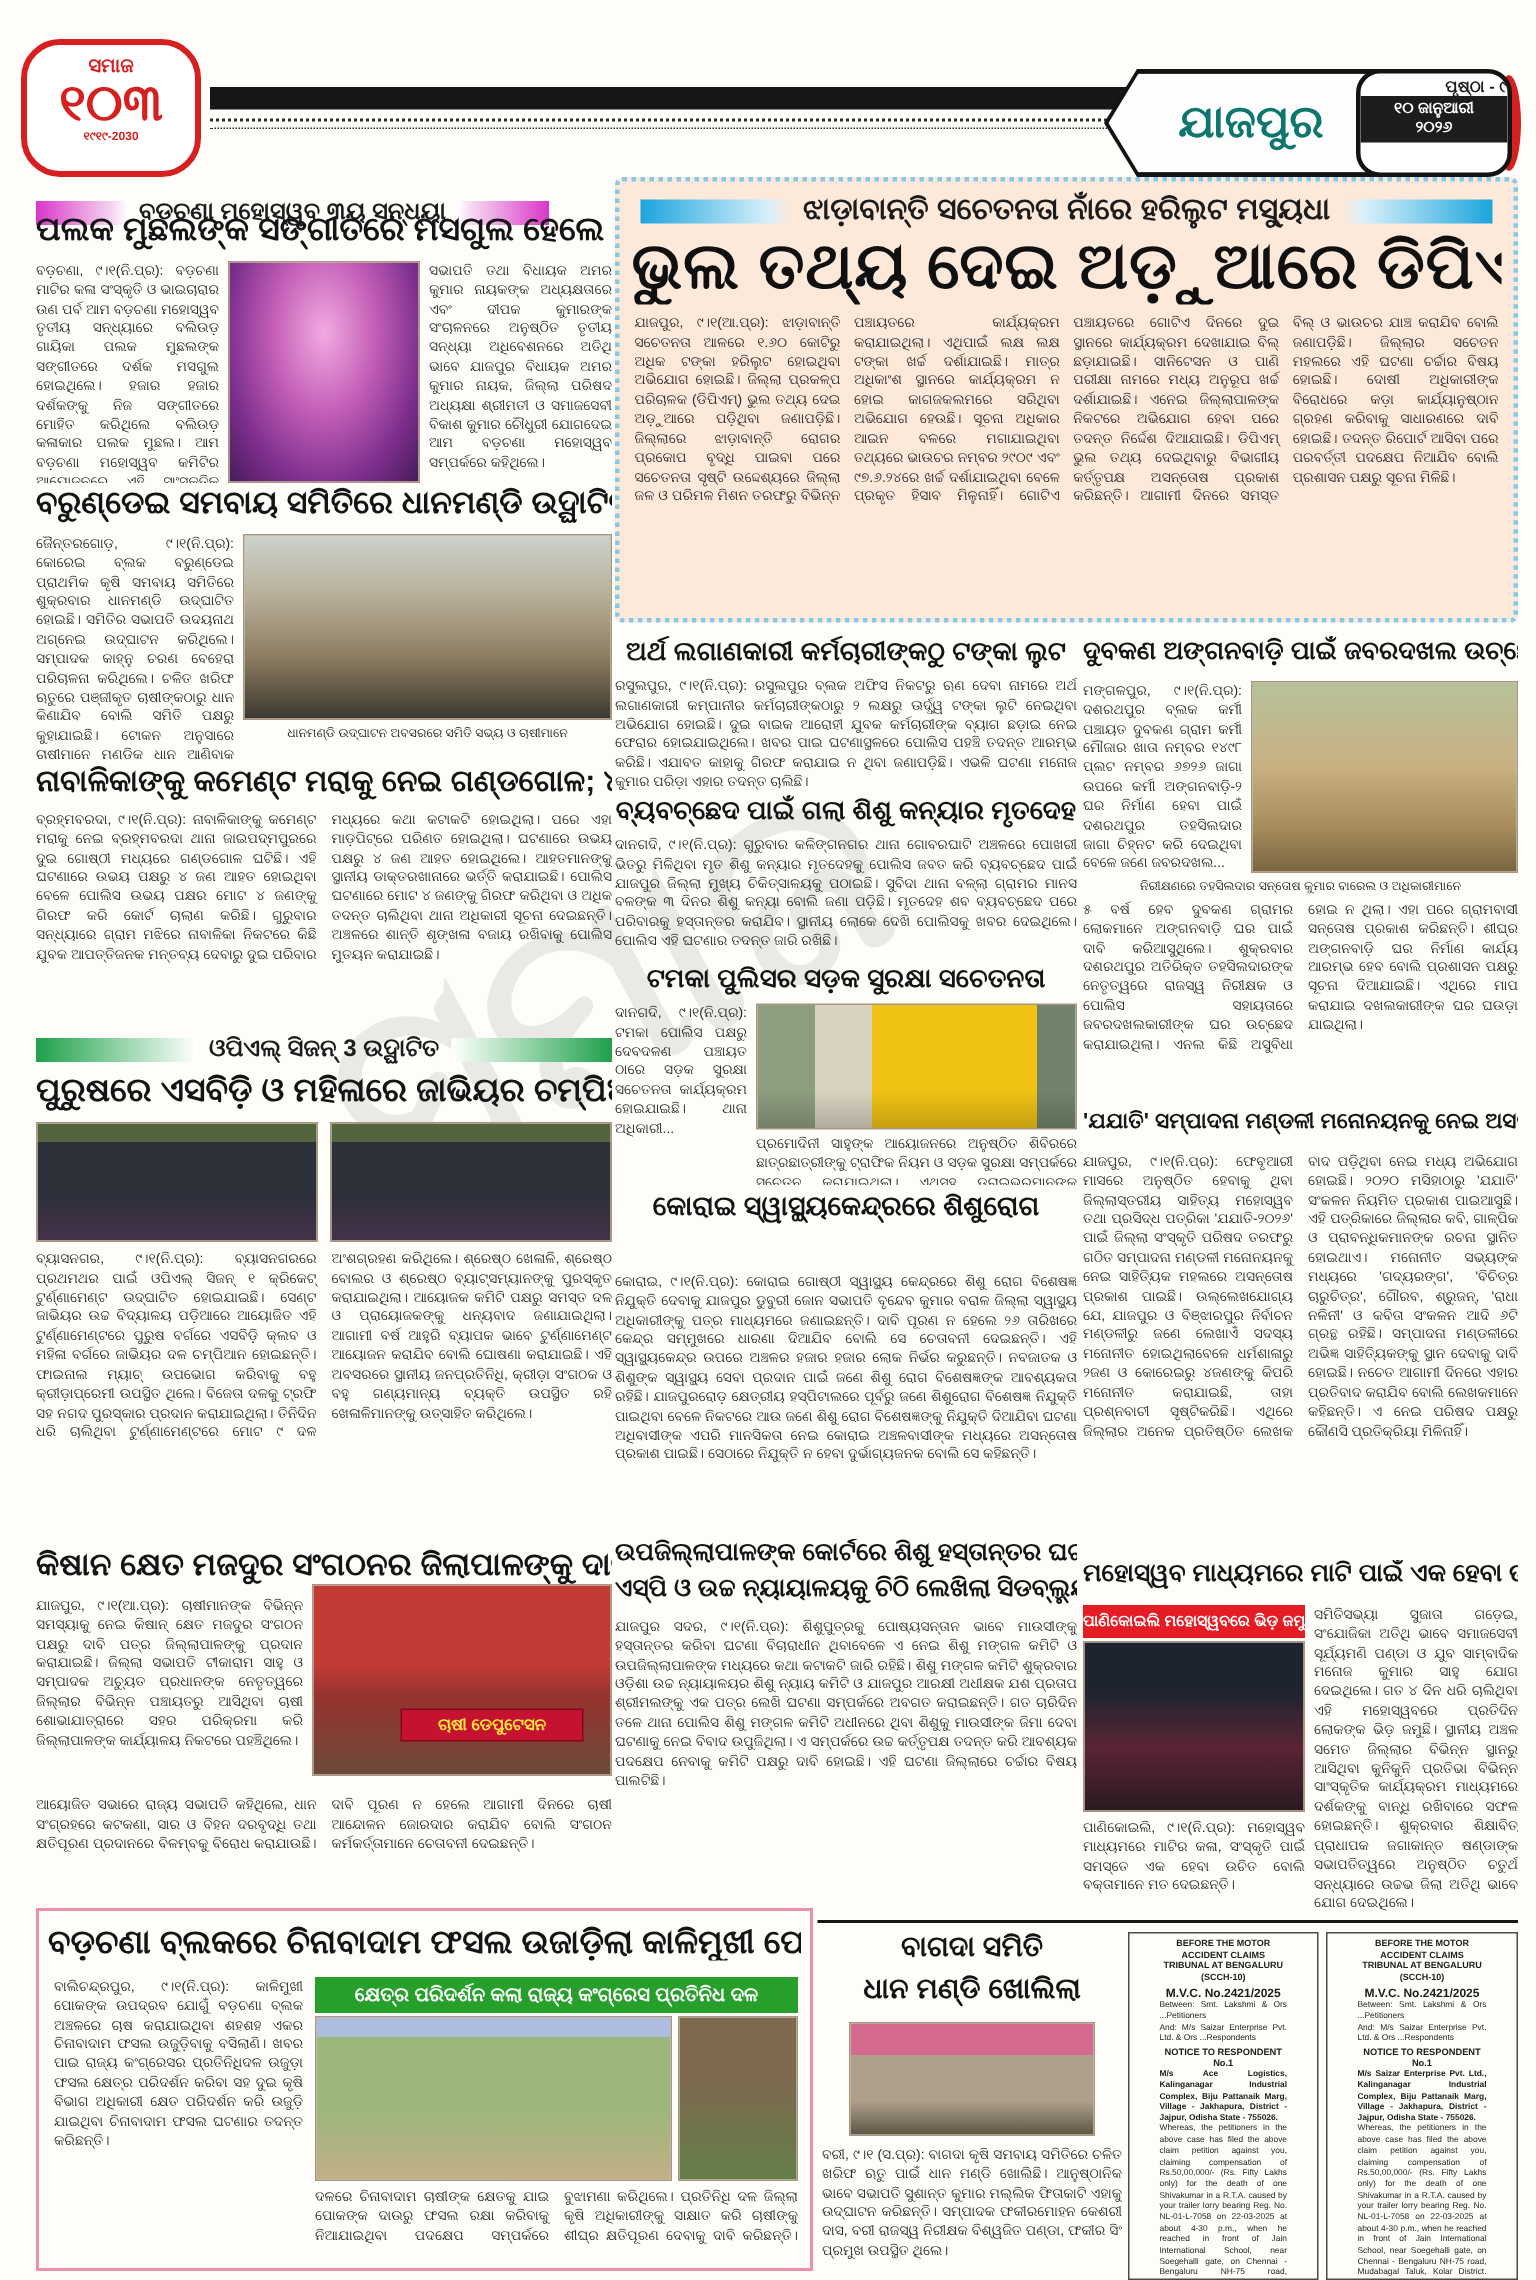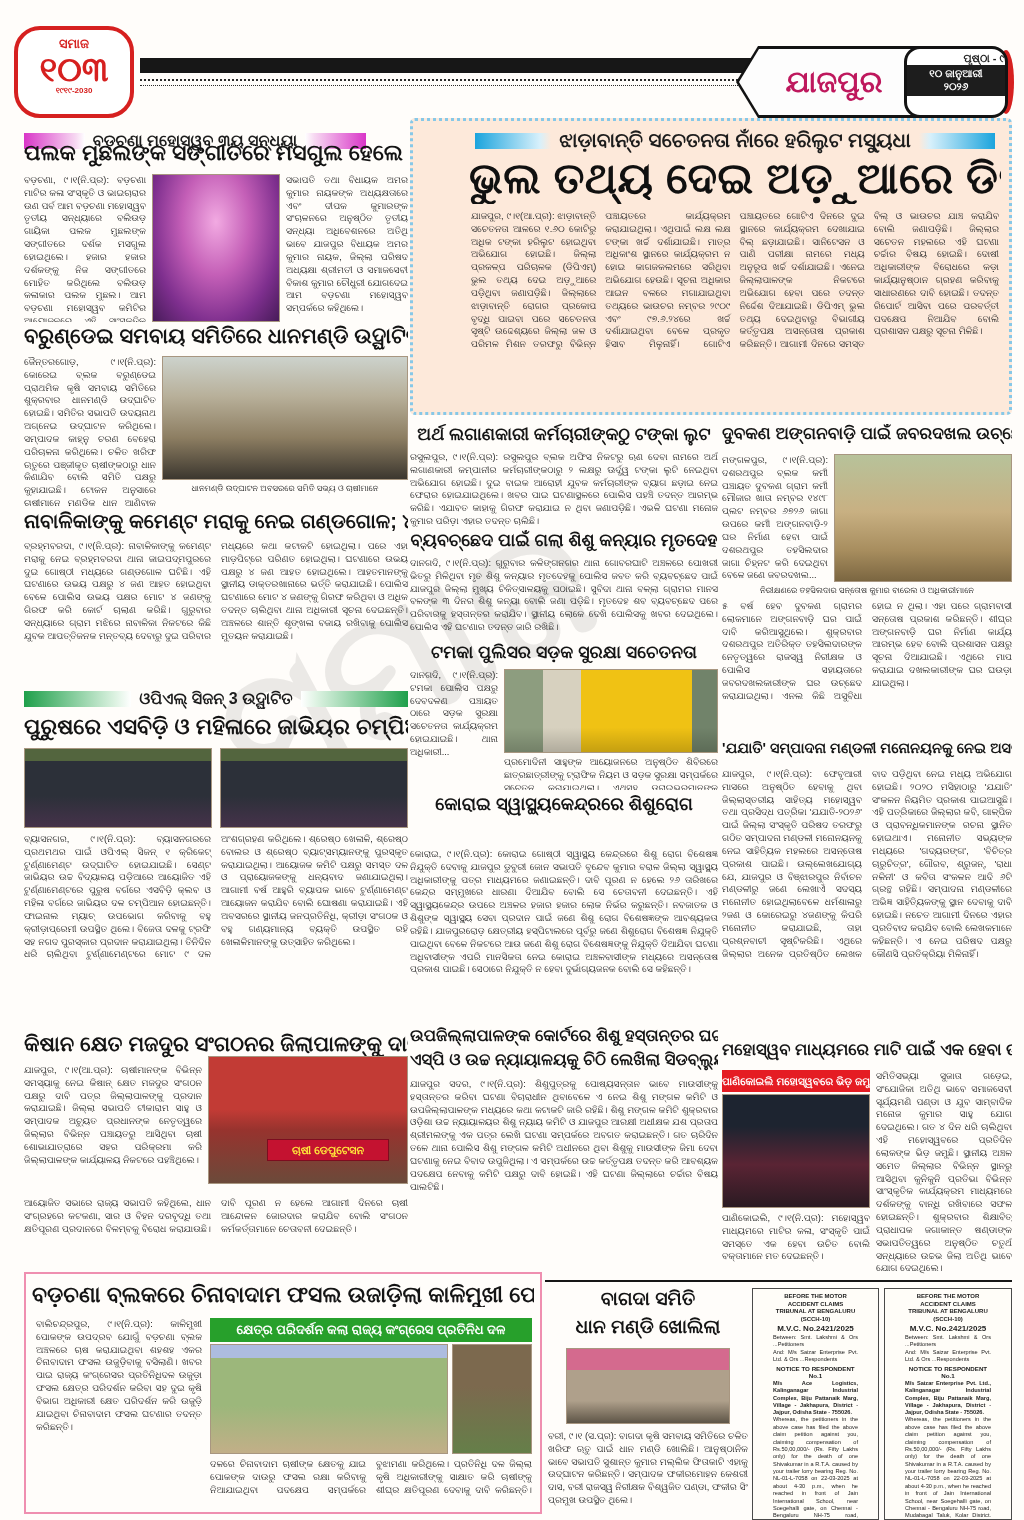--- a/index.html
+++ b/index.html
@@ -23,27 +23,27 @@
   .kick-txt{font-weight:bold;font-size:16px;white-space:nowrap;}
   
   #logo{border:4px solid #d6201f;border-radius:26px;background:#fff;text-align:center;box-sizing:border-box;}
   #logo .l1{color:#d6201f;font-weight:bold;font-size:13px;margin-top:6px;}
   #logo .l2{color:#d6201f;font-weight:bold;font-size:34px;line-height:1.0;}
   #logo .l3{color:#d6201f;font-size:8px;font-weight:bold;}
   .blackbar{background:#171717;}
   .dotline{border-top:2px dotted #2b2b2b;}
   #badge-shell{background:#131313;clip-path:polygon(22px 0,100% 0,100% 100%,22px 100%,0 50%);}
   #badge-inner{background:#fdfdfd;clip-path:polygon(20px 0,100% 0,100% 100%,20px 100%,0 50%);}
-  #badge-edition{font-weight:bold;font-size:30px;color:#be185d;}
+  #badge-edition{font-weight:bold;font-size:30px;color:#0f766e;}
   #badge-oval{background:#fff;border:3px solid #131313;border-radius:16px;overflow:hidden;box-sizing:border-box;}
   #badge-oval .p1{font-size:11px;font-weight:bold;text-align:right;padding-top:3px;}
   #badge-oval .p2{background:#1d1d1d;color:#fff;font-size:10.5px;font-weight:bold;text-align:center;line-height:1.25;padding:2px 0 3px;}
   .red-arc{background:#d6201f;border-radius:50%;}
   
-  #leadbox{background:#fde9da;border:3px dotted #86c8e8;border-radius:5px;box-sizing:border-box;padding-left:48px;}
+  #leadbox{background:#fde9da;border:3px dotted #86c8e8;border-radius:5px;box-sizing:border-box;}
   #lead-hl{font-size:43px;font-weight:bold;text-align:center;white-space:nowrap;overflow:hidden;color:#101010;letter-spacing:0.5px;}
   
   .ph-singer{background:radial-gradient(ellipse at 50% 32%,#f2aae2 0%,#c citation 0,#c45fb7 38%,#7e2f8e 72%,#471b59 100%);}
   .ph-singer{background:radial-gradient(ellipse at 50% 32%,#f2aae2 0%,#c45fb7 38%,#7e2f8e 72%,#471b59 100%);}
   .ph-group{background:linear-gradient(180deg,#ccd2cc 0%,#b8b09a 32%,#8d7e62 66%,#3c372f 100%);}
   .ph-evict{background:linear-gradient(180deg,#b7c29a 0%,#c8b082 45%,#a78d5e 76%,#7b6641 100%);}
   .ph-bus{background:linear-gradient(0deg,rgba(0,0,0,.18),rgba(0,0,0,0) 30%),linear-gradient(90deg,#8d9d7f 0 18%,#d7d1bf 18% 36%,#f0c214 36% 88%,#71836a 88%);}
   .ph-night{background:linear-gradient(180deg,#53653e 0 16%,#2c3039 16% 60%,#45324a 100%);}
   .ph-banners{background:linear-gradient(180deg,#c23b35 0 42%,#97332e 58%,#6b4a3a 100%);}
   .ph-field{background:linear-gradient(180deg,#adbcdf 0 12%,#9cb77b 12% 56%,#c2af88 100%);}

